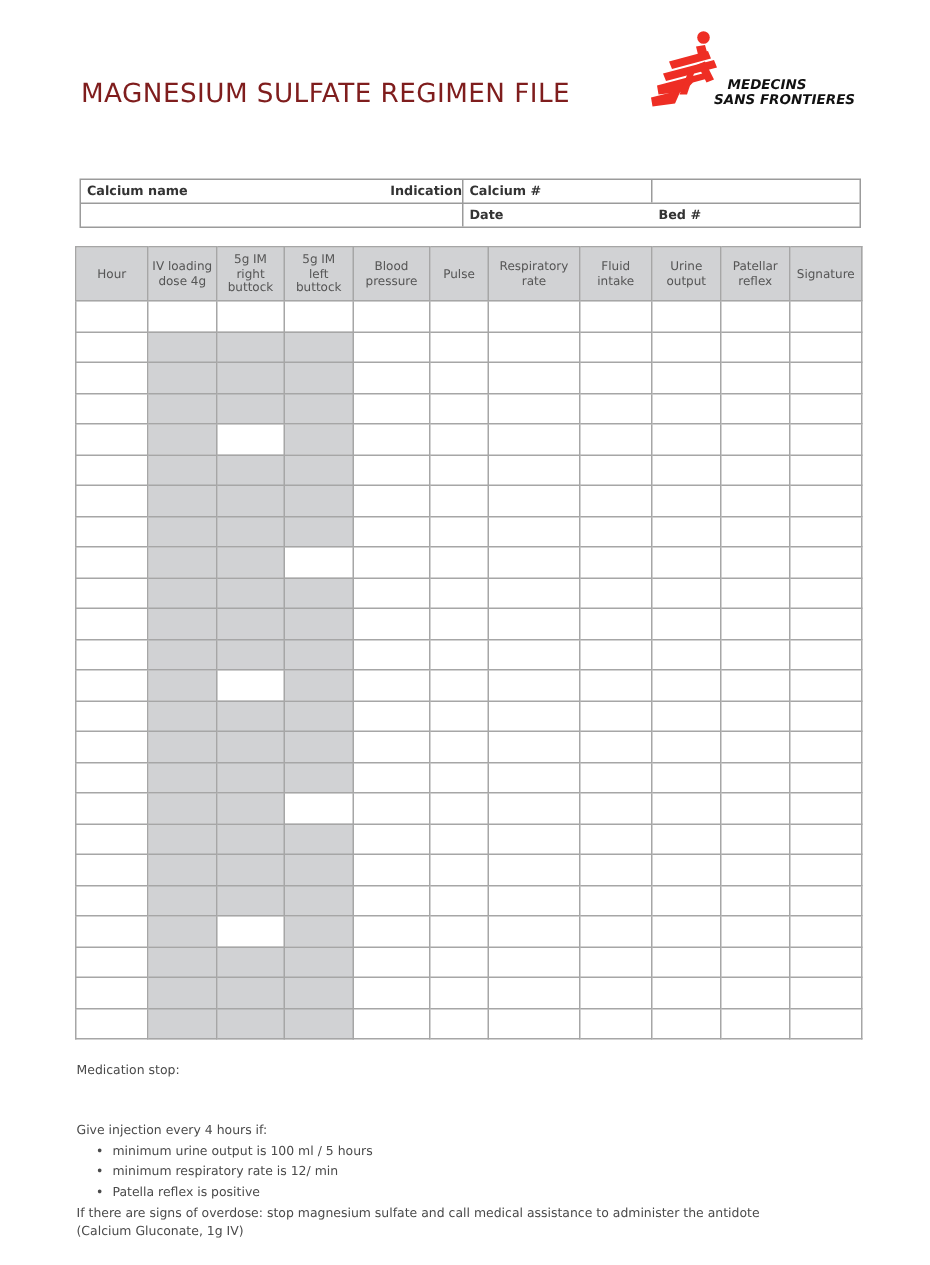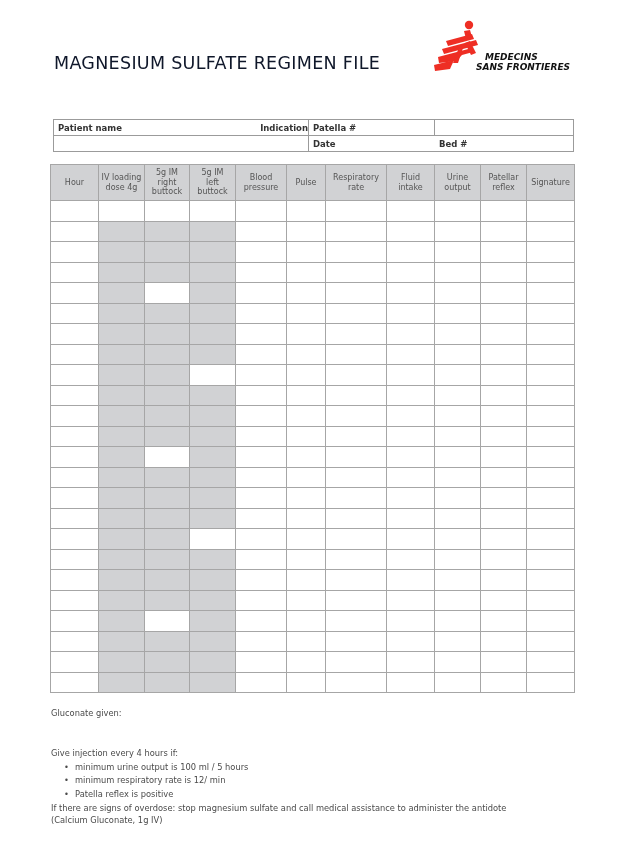--- a/index.html
+++ b/index.html
@@ -1,19 +1,19 @@
 <!DOCTYPE html>
 <html><head>
 <meta charset="utf-8">
 <style>
   html, body { margin: 0; padding: 0; background: #ffffff; }
   body { width: 620px; height: 843px; position: relative; overflow: hidden;
          font-family: "DejaVu Sans", "Liberation Sans", sans-serif; color: #333333; }
   .title { position: absolute; left: 54px; top: 53px; font-size: 17.5px; letter-spacing: 0.3px;
-           color: #0f172a; font-family: "DejaVu Sans", sans-serif; white-space: nowrap; }
+           color: #7f1d1d; font-family: "DejaVu Sans", sans-serif; white-space: nowrap; }
   .logo { position: absolute; left: 432px; top: 17px; width: 140px; height: 62px; }
   .logo svg { position: absolute; left: 0; top: 0; }
   .logo-text { position: absolute; left: 50px; top: 35px; font-family: "DejaVu Sans", sans-serif;
                font-weight: bold; font-style: italic; font-size: 9px; line-height: 10px; color: #111; white-space: nowrap; }
   .logo-text .l1 { display: block; padding-left: 3px; }
   .logo-text .l2 { display: block; margin-left: -6px; }
 
   .info { position: absolute; left: 53px; top: 119px; width: 521px; height: 33px;
           border: 1px solid #9b9b9b; box-sizing: border-box; }
   .info .cell { position: absolute; font-size: 8.5px; font-weight: bold; color: #333;
@@ -52,24 +52,24 @@
     <span class="l1">MEDECINS</span>
     <span class="l2">SANS FRONTIERES</span>
   </div>
 </div>
 
 <div class="info">
   <div class="hline"></div>
   <div class="vline" style="left:254px; top:0; height:31px;"></div>
   <div class="vline" style="left:380px; top:0; height:15px;"></div>
   <div class="cell" style="left:0; top:0; width:254px;">
-    <span>Patient name</span>
+    <span>Calcium name</span>
   </div>
   <div class="cell" style="left:255px; top:0; width:125px;">
-    <span>Patella #</span>
+    <span>Calcium #</span>
   </div>
   <div class="cell" style="left:381px; top:16px; width:138px;">
     <span>Bed #</span>
   </div>
   <div class="cell" style="left:0; top:0; width:254px;text-align:right;">
     <span>Indication</span>
   </div>
   <div class="cell" style="left:255px; top:16px; width:264px;">
     <span>Date</span>
   </div>
@@ -413,19 +413,19 @@
         <td></td>
         <td></td>
         <td></td>
         <td></td>
         <td></td>
         <td></td>
       </tr>
     </tbody>
 </table>
 
-<div class="notes" style="top:708px;">Gluconate given:</div>
+<div class="notes" style="top:708px;">Medication stop:</div>
 <div class="notes" style="top:748px;">Give injection every 4 hours if:</div>
 <div class="bullet" style="top:762px;"><span class="dot">•</span><span>minimum urine output is 100 ml / 5 hours</span></div>
 <div class="bullet" style="top:775px;"><span class="dot">•</span><span>minimum respiratory rate is 12/ min</span></div>
 <div class="bullet" style="top:789px;"><span class="dot">•</span><span>Patella reflex is positive</span></div>
 <div class="notes" style="top:803px;">If there are signs of overdose: stop magnesium sulfate and call medical assistance to administer the antidote</div>
 <div class="notes" style="top:815px;">(Calcium Gluconate, 1g IV)</div>
 
 </body></html>

